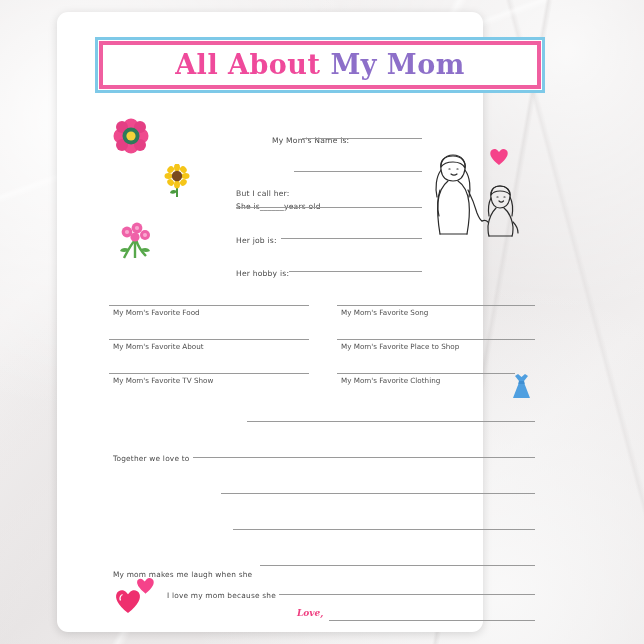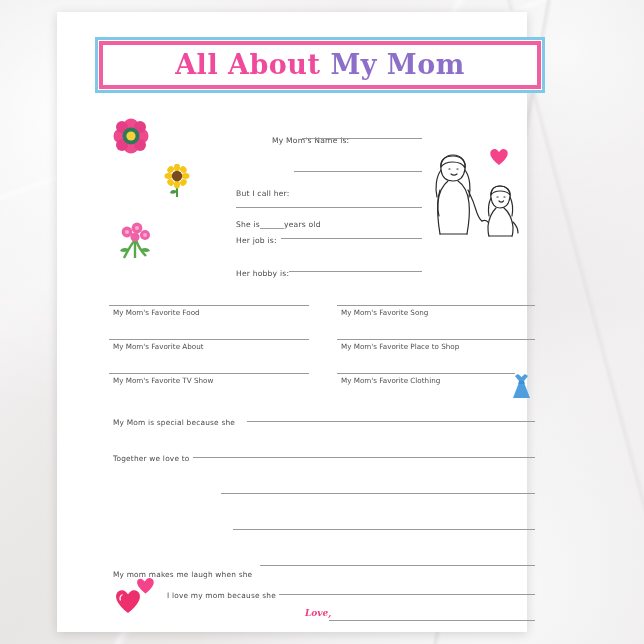--- a/index.html
+++ b/index.html
@@ -32,24 +32,25 @@
       linear-gradient(118deg, transparent 0 46%, rgba(255,255,255,0.55) 46.6%, transparent 47.4%),
       linear-gradient(100deg, transparent 0 72%, rgba(215,212,212,0.45) 72.4%, transparent 73%),
       linear-gradient(160deg, transparent 0 22%, rgba(255,255,255,0.5) 22.5%, transparent 23.2%),
       linear-gradient(75deg, transparent 0 83%, rgba(220,217,217,0.4) 83.4%, transparent 84%);
   }
 
   #sheet {
     position: absolute;
     left: 57px;
     top: 12px;
-    width: 470px;
+    width: 426px;
     height: 620px;
     background: #ffffff;
     box-shadow: 0 2px 10px rgba(0,0,0,0.14);
+    border-radius: 11px;
   }
 
   
   #title-banner {
     position: absolute;
     left: 42px;
     top: 29px;
     width: 442px;
     height: 48px;
     border: 4px solid #f05fa0;
@@ -247,21 +248,21 @@
   <div class="field top-field" style="left:179px; top:116px;margin-left:36px;">
     <span class="lbl">My Mom's Name is:</span>
   </div>
   <div class="rule" style="left:245px; top:126px; width:120px;"></div>
 
   <div class="field top-field" style="left:179px; top:149px;margin-top:20px;">
     <span class="lbl">But I call her:</span>
   </div>
   <div class="rule" style="left:237px; top:159px; width:128px;"></div>
 
-  <div class="field top-field" style="left:179px; top:200px;text-align:center;">
+  <div class="field top-field" style="left:179px; top:182px;text-align:center;">
     <span class="lbl">She is______years old</span>
   </div>
   <div class="rule" style="left:179px; top:195px; width:186px;"></div>
 
   <div class="field top-field" style="left:179px; top:216px;">
     <span class="lbl">Her job is:</span>
   </div>
   <div class="rule" style="left:224px; top:226px; width:141px;"></div>
 
   <div class="field top-field" style="left:179px; top:249px;">
@@ -280,23 +281,20 @@
 
   <div class="rule" style="left:280px; top:293px; width:198px;"></div>
   <div class="col-lbl" style="left:284px; top:296px;">My Mom's Favorite Song</div>
 
   <div class="rule" style="left:280px; top:327px; width:198px;"></div>
   <div class="col-lbl" style="left:284px; top:330px;">My Mom's Favorite Place to Shop</div>
 
   <div class="rule" style="left:280px; top:361px; width:178px;"></div>
   <div class="col-lbl" style="left:284px; top:364px;">My Mom's Favorite Clothing</div>
 
-  <div class="field" style="left:56px; top:398px;">
-    <span class="lbl">My Mom is special because she</span>
-  </div>
   <div class="rule" style="left:190px; top:409px; width:288px;"></div>
 
   <div class="field" style="left:56px; top:434px;">
     <span class="lbl">Together we love to</span>
   </div>
   <div class="rule" style="left:136px; top:445px; width:342px;"></div>
 
   <div class="rule" style="left:164px; top:481px; width:314px;"></div>
 
   <div class="rule" style="left:176px; top:517px; width:302px;"></div>
@@ -304,16 +302,16 @@
   <div class="field" style="left:56px; top:550px;">
     <span class="lbl">My mom makes me laugh when she</span>
   </div>
   <div class="rule" style="left:203px; top:553px; width:275px;"></div>
 
   <div class="field" style="left:110px; top:571px;">
     <span class="lbl">I love my mom because she</span>
   </div>
   <div class="rule" style="left:222px; top:582px; width:256px;"></div>
 
-  <div id="love-line" style="left:240px; top:596px;margin-left:8px;">Love,</div>
+  <div id="love-line" style="left:240px; top:596px;">Love,</div>
   <div class="rule" style="left:272px; top:608px; width:206px;"></div>
 
 </div>
 
 </body></html>

